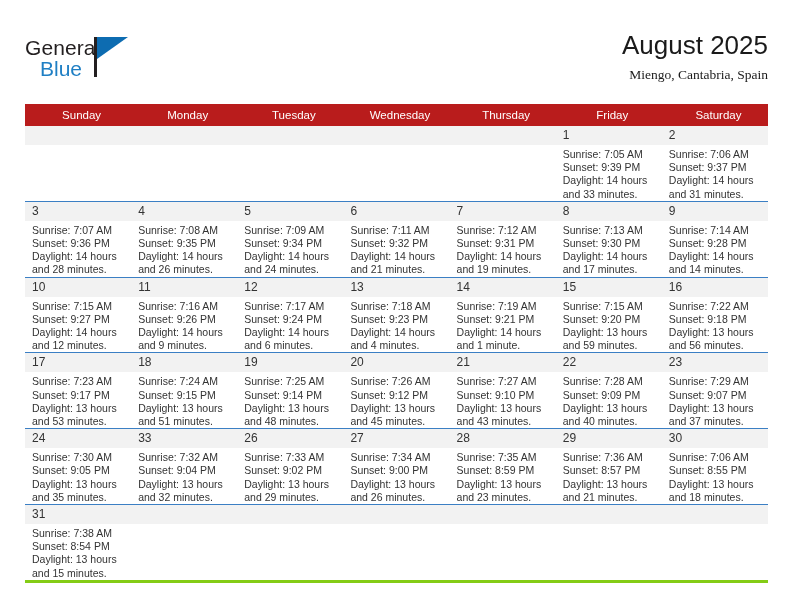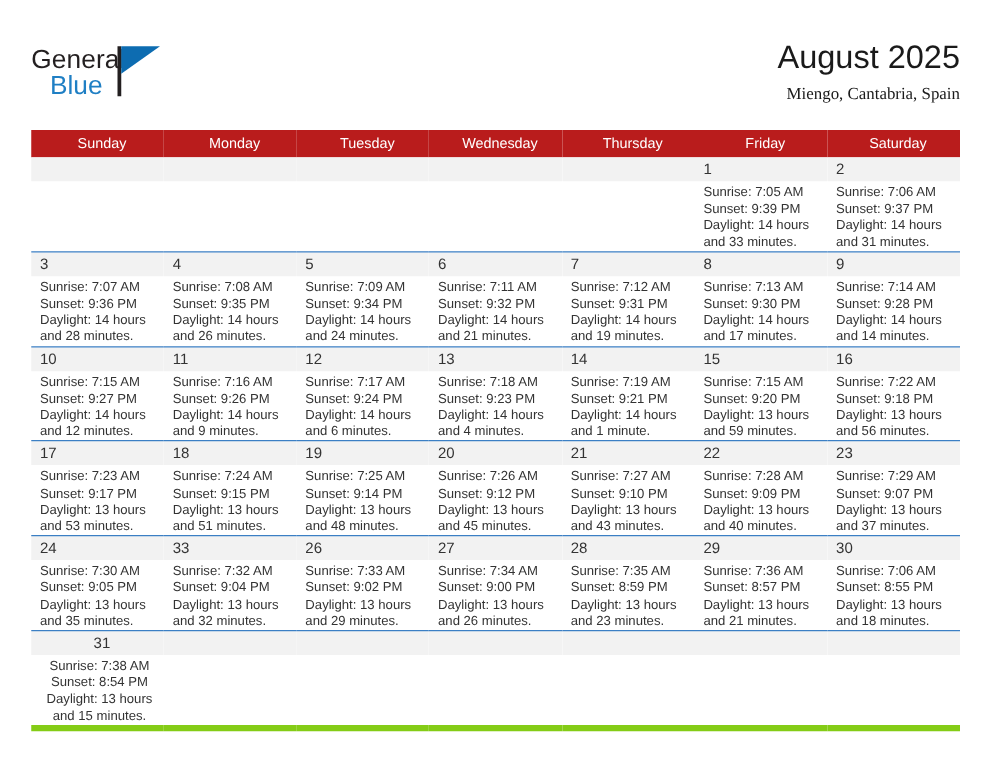--- a/index.html
+++ b/index.html
@@ -127,22 +127,21 @@
   .calendar td {
     vertical-align: top;
     padding: 0;
     border: none;
     border-bottom: 1px solid #3b7fc4;
     height: 68px;
     background: #ffffff;
   }
 
   .calendar tr.week-last td {
-    border-bottom: 5px solid #84cc16;
-    text-align: center;
+    border-bottom: 3px solid #84cc16;
   }
 
   .daynum {
     display: block;
     background: #f2f2f2;
     font-size: 12px;
     color: #333333;
     padding: 2px 0 3px 7px;
     line-height: 14px;
     height: 14px;

